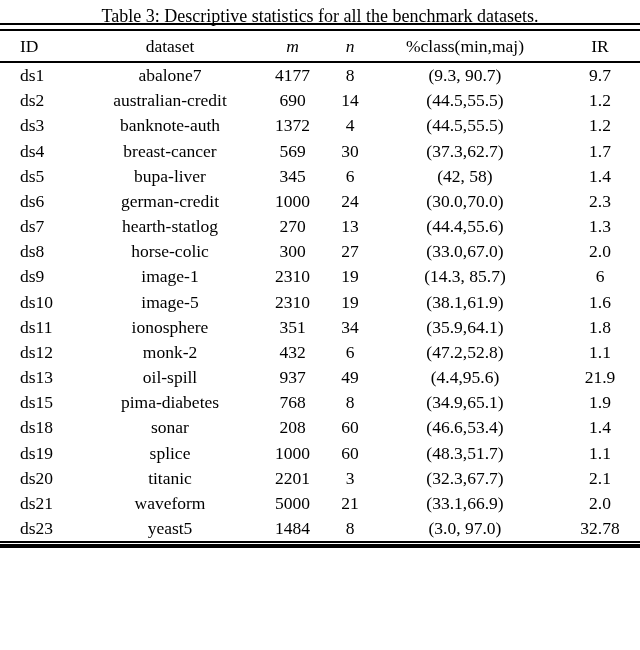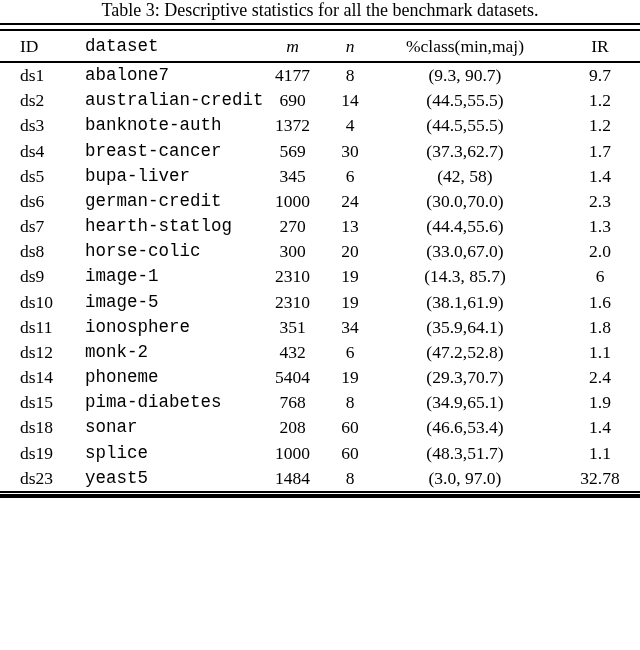--- a/index.html
+++ b/index.html
@@ -7,21 +7,21 @@
     width: 640px;
     height: 650px;
     background: #ffffff;
     overflow: hidden;
     font-family: "Liberation Serif", "DejaVu Serif", serif;
     color: #000000;
   }
   .figure { width: 640px; }
   .caption {
     height: 23px;
-    padding-top: 0;
+    padding-top: 6px;
     text-align: center;
     font-size: 18px;
     line-height: 21px;
     white-space: nowrap;
   }
   .rule-double {
     height: 8px;
     border-top: 2px solid #000;
     border-bottom: 2px solid #000;
   }
@@ -45,21 +45,21 @@
     white-space: nowrap;
     margin-top: 36px;
   }
   tbody td {
     height: 25.17px;
     line-height: 25.17px;
     vertical-align: middle;
     white-space: nowrap;
   }
   .col-id      { text-align: left; padding-left: 20px; }
-  .col-dataset { text-align: left; font-family: Liberation Mono, monospace; }
+  .col-dataset { text-align: center; }
   .col-m, .col-n, .col-class, .col-ir { text-align: center; }
   .italic { font-style: italic; }
   .rule-bottom-thin {
     height: 3px;
     border-top: 2px solid #000;
   }
   .rule-bottom-thick {
     height: 4px;
     background: #000;
   }
@@ -145,21 +145,21 @@
           <td class="col-dataset">hearth-statlog</td>
           <td class="col-m">270</td>
           <td class="col-n">13</td>
           <td class="col-class">(44.4,55.6)</td>
           <td class="col-ir">1.3</td>
         </tr>
         <tr>
           <td class="col-id">ds8</td>
           <td class="col-dataset">horse-colic</td>
           <td class="col-m">300</td>
-          <td class="col-n">20</td>
+          <td class="col-n">27</td>
           <td class="col-class">(33.0,67.0)</td>
           <td class="col-ir">2.0</td>
         </tr>
         <tr>
           <td class="col-id">ds9</td>
           <td class="col-dataset">image-1</td>
           <td class="col-m">2310</td>
           <td class="col-n">19</td>
           <td class="col-class">(14.3, 85.7)</td>
           <td class="col-ir">6</td>
@@ -182,26 +182,26 @@
         </tr>
         <tr>
           <td class="col-id">ds12</td>
           <td class="col-dataset">monk-2</td>
           <td class="col-m">432</td>
           <td class="col-n">6</td>
           <td class="col-class">(47.2,52.8)</td>
           <td class="col-ir">1.1</td>
         </tr>
         <tr>
-          <td class="col-id">ds14</td>
-          <td class="col-dataset">phoneme</td>
-          <td class="col-m">5404</td>
-          <td class="col-n">19</td>
-          <td class="col-class">(29.3,70.7)</td>
-          <td class="col-ir">2.4</td>
+          <td class="col-id">ds13</td>
+          <td class="col-dataset">oil-spill</td>
+          <td class="col-m">937</td>
+          <td class="col-n">49</td>
+          <td class="col-class">(4.4,95.6)</td>
+          <td class="col-ir">21.9</td>
         </tr>
         <tr>
           <td class="col-id">ds15</td>
           <td class="col-dataset">pima-diabetes</td>
           <td class="col-m">768</td>
           <td class="col-n">8</td>
           <td class="col-class">(34.9,65.1)</td>
           <td class="col-ir">1.9</td>
         </tr>
         <tr>
@@ -214,20 +214,36 @@
         </tr>
         <tr>
           <td class="col-id">ds19</td>
           <td class="col-dataset">splice</td>
           <td class="col-m">1000</td>
           <td class="col-n">60</td>
           <td class="col-class">(48.3,51.7)</td>
           <td class="col-ir">1.1</td>
         </tr>
         <tr>
+          <td class="col-id">ds20</td>
+          <td class="col-dataset">titanic</td>
+          <td class="col-m">2201</td>
+          <td class="col-n">3</td>
+          <td class="col-class">(32.3,67.7)</td>
+          <td class="col-ir">2.1</td>
+        </tr>
+        <tr>
+          <td class="col-id">ds21</td>
+          <td class="col-dataset">waveform</td>
+          <td class="col-m">5000</td>
+          <td class="col-n">21</td>
+          <td class="col-class">(33.1,66.9)</td>
+          <td class="col-ir">2.0</td>
+        </tr>
+        <tr>
           <td class="col-id">ds23</td>
           <td class="col-dataset">yeast5</td>
           <td class="col-m">1484</td>
           <td class="col-n">8</td>
           <td class="col-class">(3.0, 97.0)</td>
           <td class="col-ir">32.78</td>
         </tr>
       </tbody>
   </table>
 

